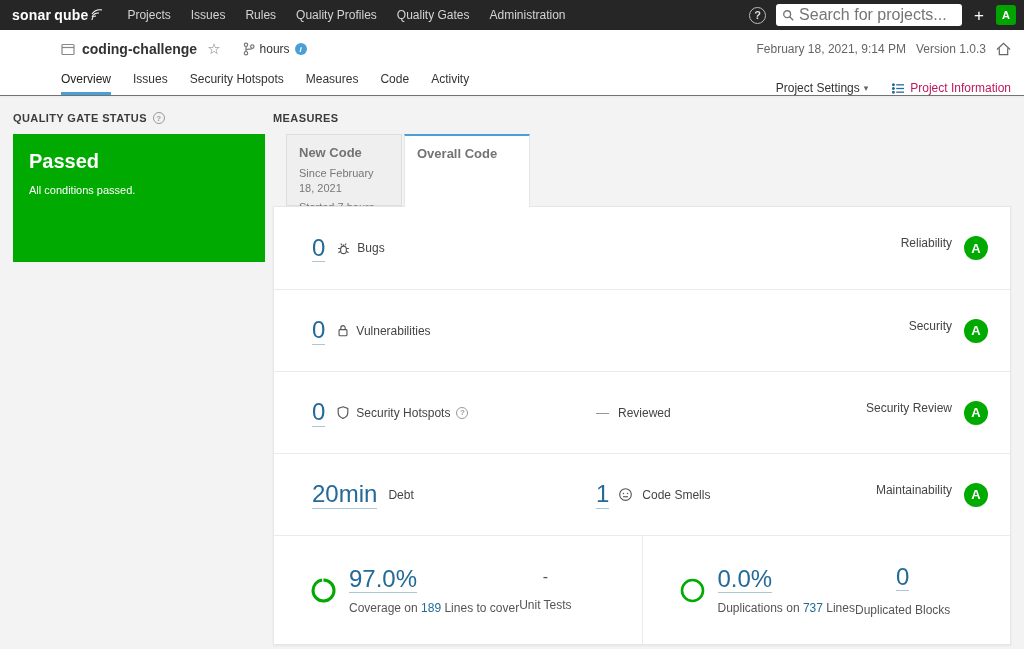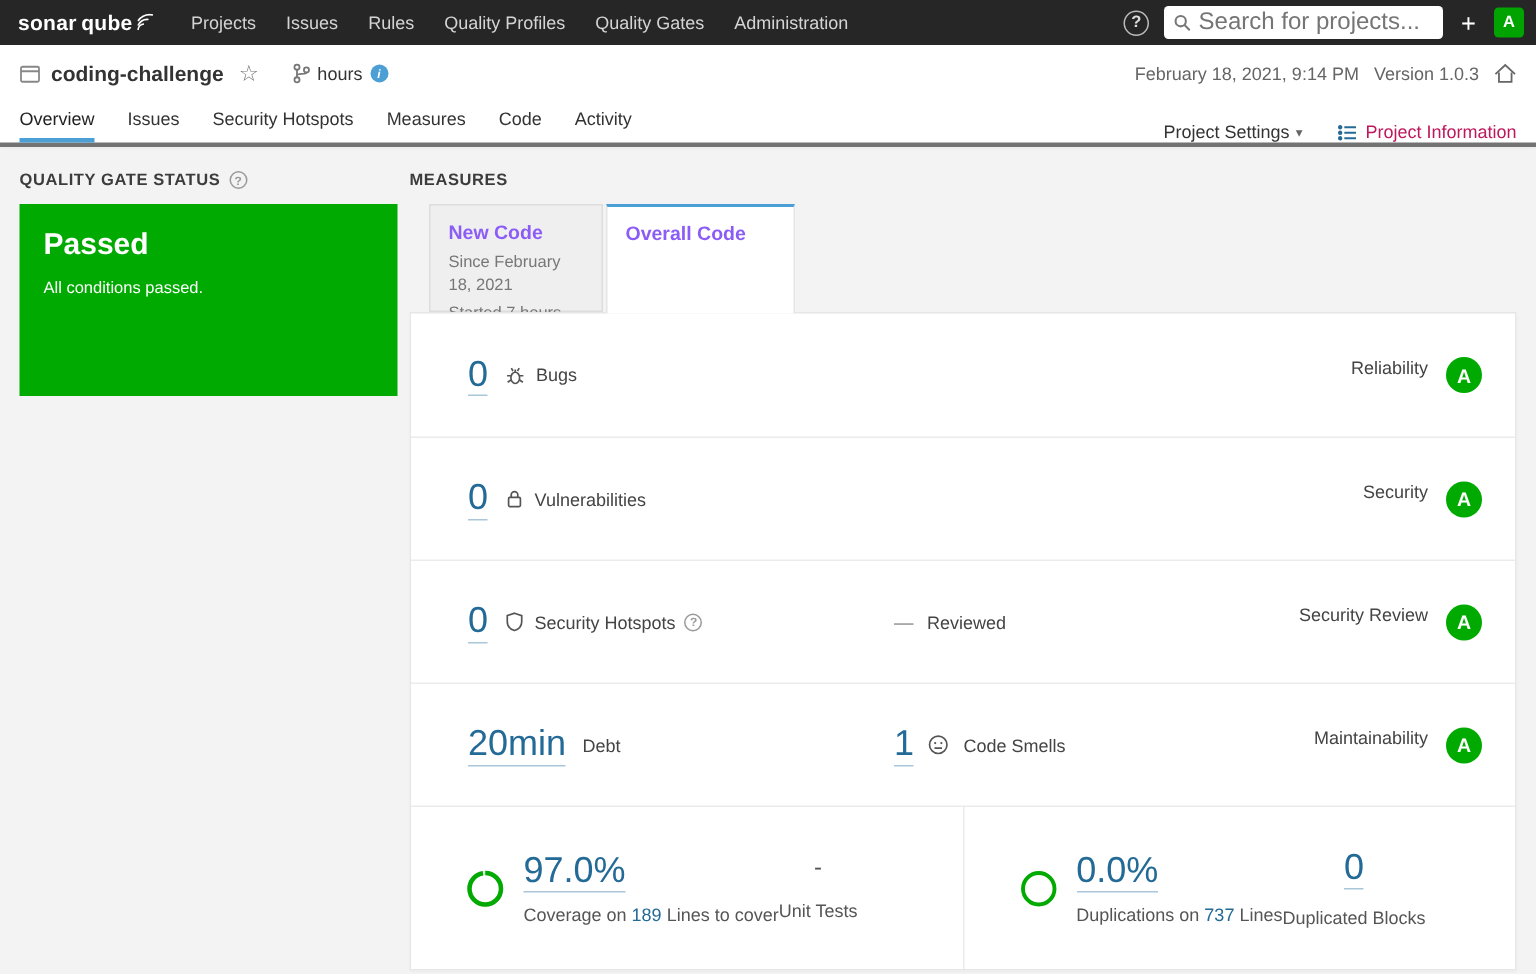--- a/index.html
+++ b/index.html
@@ -31,21 +31,21 @@
     display:flex; align-items:center; padding:0 6px; gap:5px;
   }
   .searchbox input { border:none; outline:none; font-size:16px; width:100%; color:#737373; font-family:"Liberation Sans",sans-serif; background:transparent; }
   .plus-btn { color:#fff; font-size:17px; line-height:1; cursor:pointer; padding:0 2px; }
   .avatar {
     width:20px; height:20px; border-radius:3px; background:#00a300; color:#fff;
     font-size:11px; font-weight:bold; display:flex; align-items:center; justify-content:center; cursor:pointer;
   }
 
   
-  .proj-header { background:#fff; border-bottom:3px solid #737373; box-shadow:0 1px 2px rgba(0,0,0,.04); }
+  .proj-header { background:#fff; border-bottom:1px solid #737373; box-shadow:0 1px 2px rgba(0,0,0,.04);padding-left:48px; }
   .ph-top { display:flex; align-items:center; height:38px; padding:0 13px; }
   .proj-title { font-size:14px; font-weight:bold; color:#333; margin:0 4px 0 7px; }
   .star { font-size:15px; color:#777; cursor:pointer; margin:0 6px; }
   .branch-group { display:flex; align-items:center; gap:5px; margin-left:16px; }
   .branch-name { font-size:12px; color:#333; }
   .info-dot {
     width:12px; height:12px; border-radius:50%; background:#4b9fd5; color:#fff;
     font-size:8px; font-style:italic; font-weight:bold; display:flex; align-items:center; justify-content:center; cursor:pointer;
   }
   .ph-right { margin-left:auto; display:flex; align-items:center; gap:10px; }
@@ -80,21 +80,21 @@
   .gate-status { font-size:20px; font-weight:bold; }
   .gate-sub { font-size:11px; margin-top:11px; }
 
   .code-tabs { display:flex; margin:10px 0 0 13px; height:72px; align-items:stretch; }
   .code-tab { cursor:pointer; padding:10px 12px; }
   .code-tab.inactive { width:116px; background:#efefef; border:1px solid #ddd; margin-right:2px; }
   .code-tab.active {
     width:126px; background:#fff; border:1px solid #e6e6e6; border-top:2px solid #4b9fd5;
     border-bottom:none; height:73px; margin-bottom:-1px; position:relative; z-index:2;
   }
-  .ct-title { font-size:13px; font-weight:bold; color:#8b5cf6; margin-bottom:6px; }
+  .ct-title { font-size:13px; font-weight:bold; color:#737373; margin-bottom:6px; }
   .ct-sub { font-size:11px; color:#777; line-height:1.4; }
   .ct-sub2 { font-size:11px; color:#777; margin-top:4px; }
 
   .panel { background:#fff; border:1px solid #e6e6e6; box-shadow:0 1px 2px rgba(0,0,0,.05); position:relative; z-index:1; }
   .m-row { height:82px; display:flex; align-items:center; padding:0 22px 0 38px; position:relative; border-top:1px solid #ebebeb; }
   .m-row:first-child { border-top:none; }
 
   .big { font-size:24px; color:#236a97; border-bottom:1px solid #a9c6da; line-height:1.15; cursor:pointer; white-space:nowrap; }
   .m-label { margin-left:11px; display:flex; align-items:center; gap:6px; font-size:12px; color:#444; }
   .sec-mid { position:absolute; left:322px; display:flex; align-items:center; gap:9px; }

